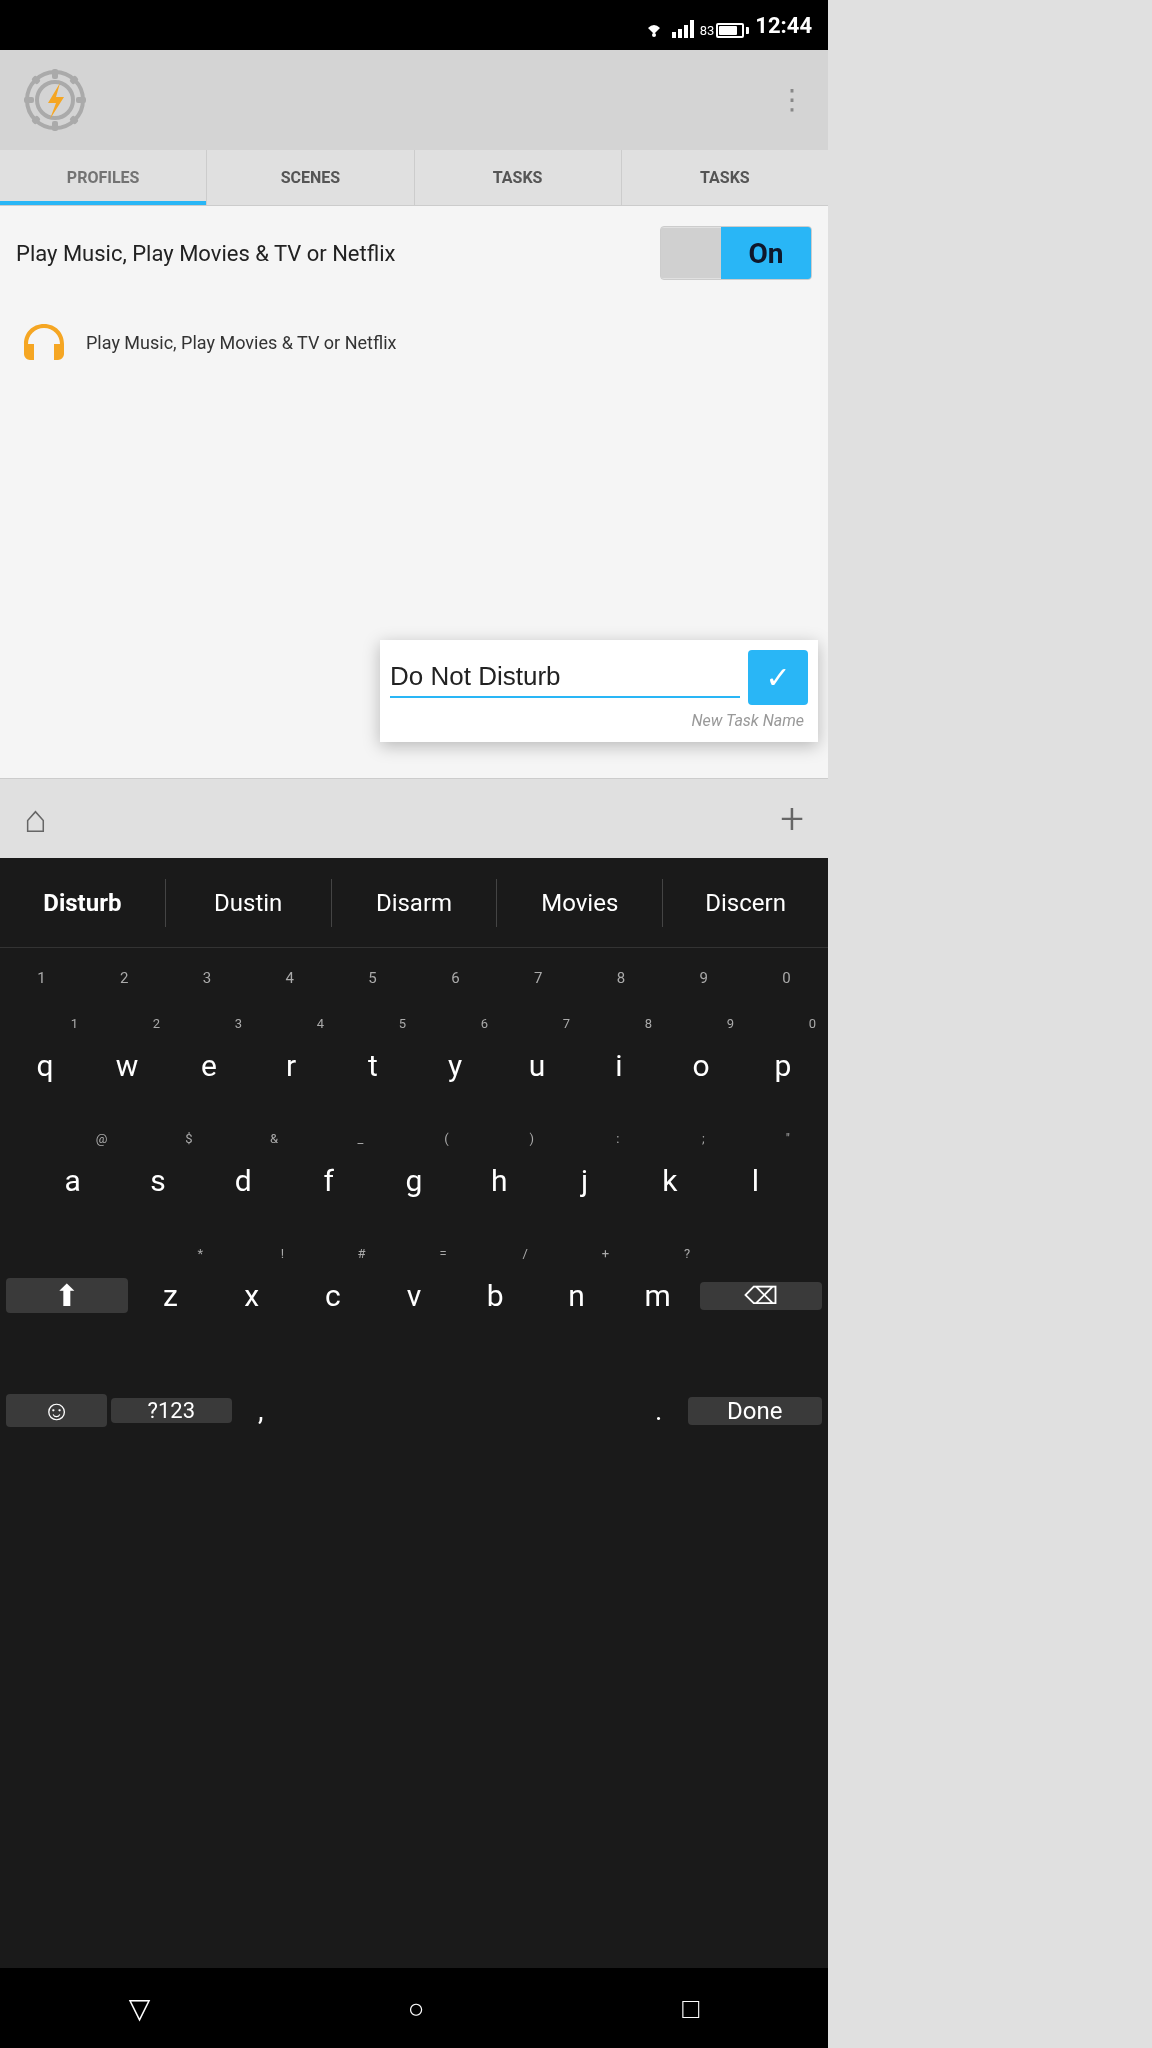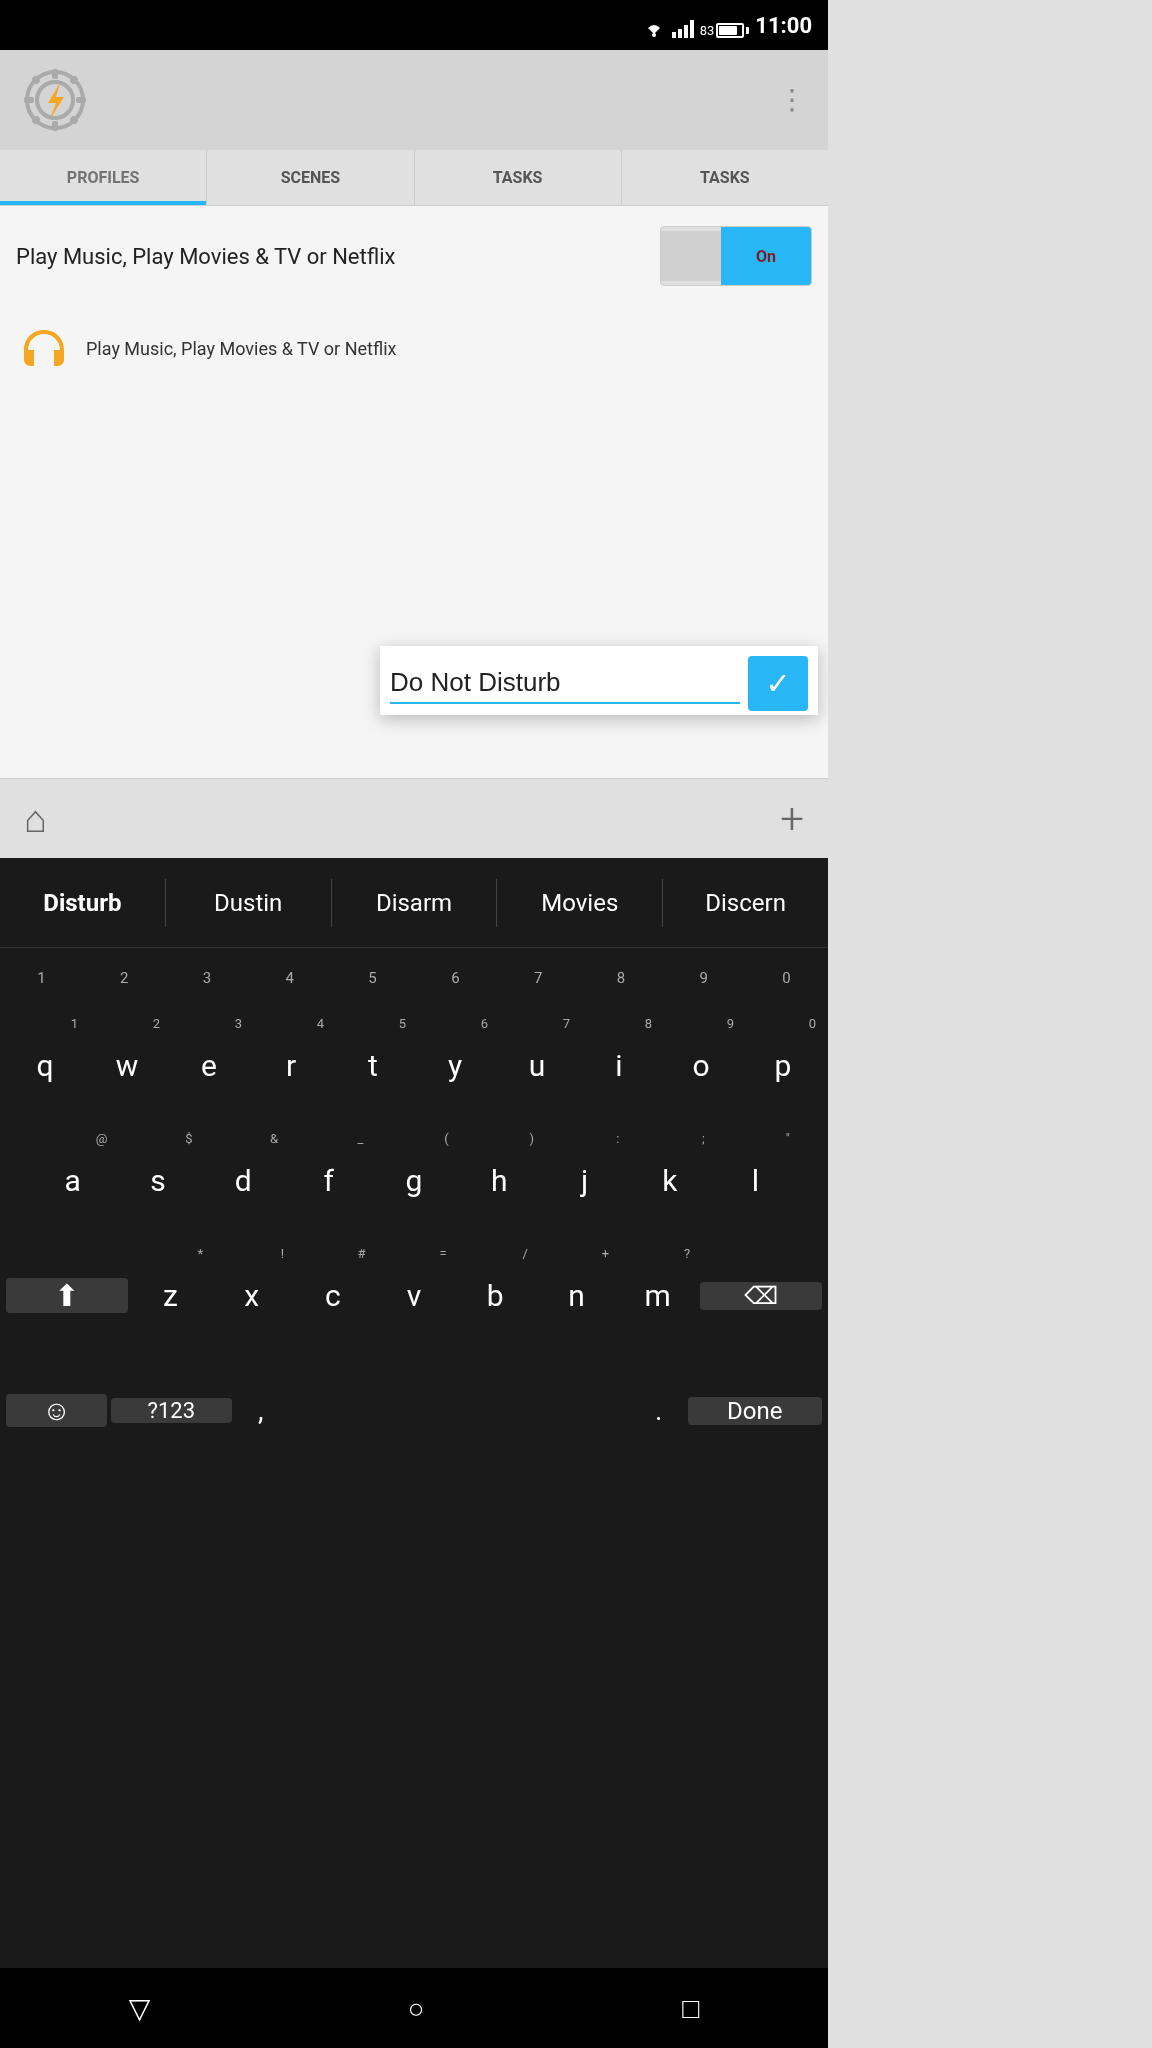--- a/index.html
+++ b/index.html
@@ -142,25 +142,25 @@
       overflow: hidden;
       border: 1px solid #ccc;
     }
     .toggle-off-part {
       background: #d0d0d0;
       width: 60px;
       height: 50px;
     }
     .toggle-on-part {
       background: #29b6f6;
-      color: #7f1d1d;
-      font-size: 16px;
+      color: #0f172a;
+      font-size: 28px;
       font-weight: bold;
       width: 90px;
-      height: 58px;
+      height: 52px;
       display: flex;
       align-items: center;
       justify-content: center;
     }
 
     
     .profile-item {
       display: flex;
       align-items: center;
       padding: 14px 16px;
@@ -470,21 +470,21 @@
       <rect x="18" y="0" width="4" height="18" fill="#fff"></rect>
     </svg>
 
     <div class="battery-icon">
       <span>83</span>
       <div class="battery-body">
         <div class="battery-fill"></div>
       </div>
       <div class="battery-tip"></div>
     </div>
-    <span class="status-time">11:00</span>
+    <span class="status-time">12:44</span>
   </div>
 </div>
 
 <div class="app-header">
 
   <div class="app-logo">
     <svg width="70" height="70" viewBox="0 0 70 70">
       <circle cx="35" cy="35" r="28" fill="none" stroke="#aaa" stroke-width="4"></circle>
       <circle cx="35" cy="35" r="18" fill="none" stroke="#aaa" stroke-width="4"></circle>
 
@@ -531,20 +531,21 @@
     </div>
     <span class="profile-item-label">Play Music, Play Movies &amp; TV or Netflix</span>
 
     <div class="task-name-popup">
       <div class="popup-input-row">
         <input class="popup-input" type="text" value="Do Not Disturb" style="">
         <button class="popup-confirm-btn">
           <span class="checkmark">✓</span>
         </button>
       </div>
+      <div class="popup-hint">New Task Name</div>
     </div>
   </div>
 
 </div>
 
 <div class="scroll-indicator"></div>
 
 <div class="bottom-bar">
   <span class="home-icon">⌂</span>
   <span class="add-icon">+</span>

